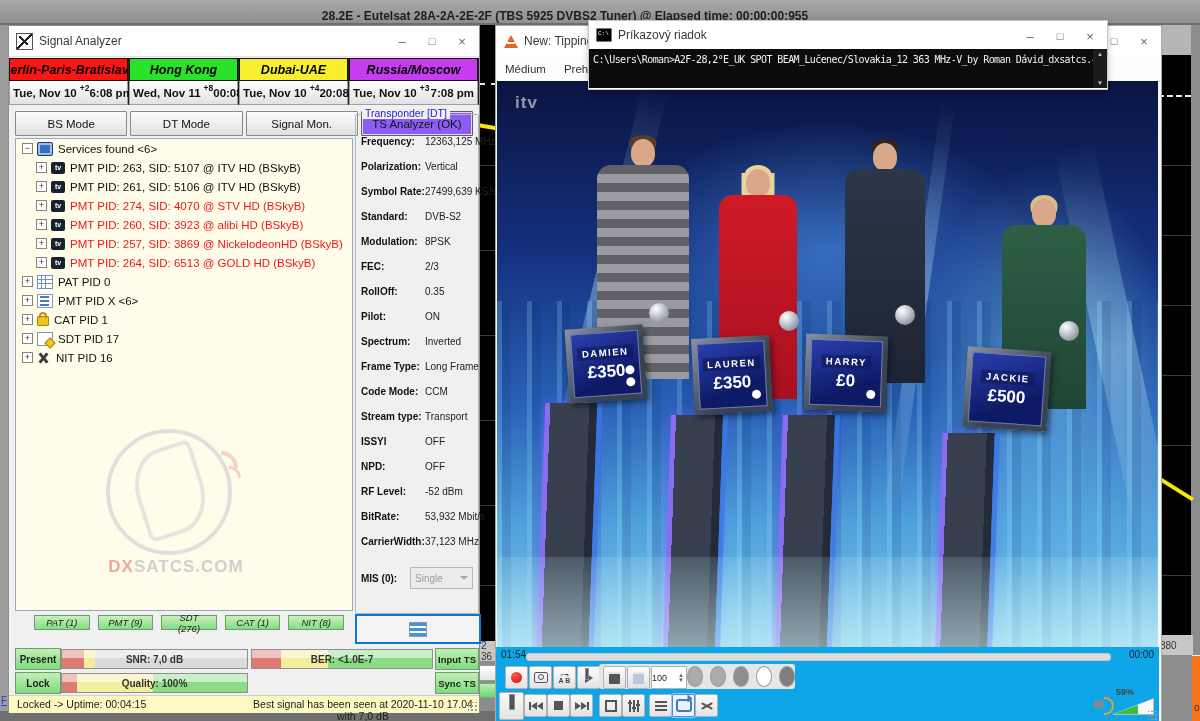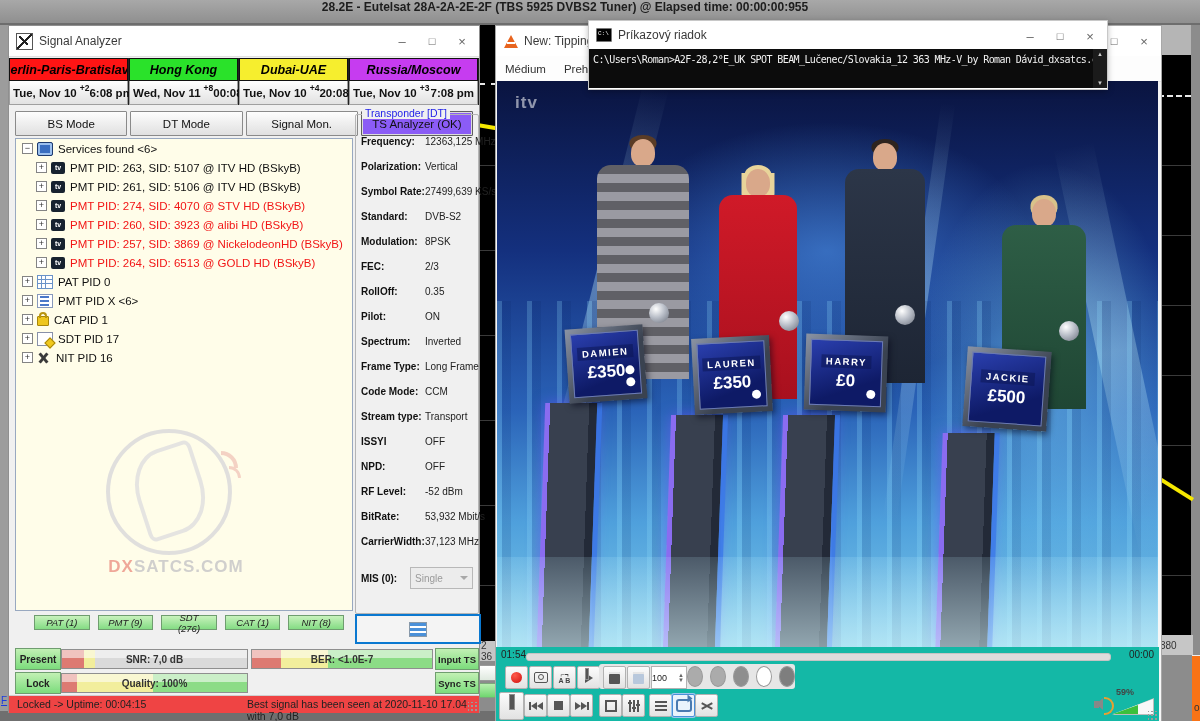--- a/index.html
+++ b/index.html
@@ -2,21 +2,21 @@
 <html><head>
 <meta charset="utf-8">
 <style>
   html,body{margin:0;padding:0;background:#555;}
   #screen{position:relative;width:1200px;height:721px;background:#8c8c8c;overflow:hidden;
           font-family:"Liberation Sans",sans-serif;-webkit-font-smoothing:antialiased;}
   .abs{position:absolute;}
 
   
   .desk-titlebar{left:0;top:0;width:1200px;height:23px;background:linear-gradient(180deg,#a8a8a8,#8f8f8f);
-    border-bottom:2px solid #6d6d6d;display:flex;align-items:flex-start;justify-content:center;}
+    border-bottom:2px solid #6d6d6d;display:flex;align-items:flex-end;justify-content:center;}
   .desk-title{font-size:12px;font-weight:bold;color:#1d1d1d;padding-right:70px;white-space:nowrap;}
 
   
   .spec-mid{left:479px;top:25px;width:18px;height:616px;background:#000;}
   .spec-mid .dash{position:absolute;left:0;top:58px;width:100%;border-top:2px dashed #e8e8e8;}
   .spec-mid .trace{position:absolute;left:-2px;top:100px;width:24px;height:4px;background:#f6e800;transform:rotate(10deg);}
   .spec-grid{position:absolute;left:0;width:100%;border-top:1px solid #3a3a3a;}
   .spec-label{font-size:10px;color:#333;background:#c6c6c6;display:flex;align-items:center;padding-left:2px;}
   .spec-mid-label{left:479px;top:641px;width:18px;height:20px;}
   .mid-bar1{left:479px;top:665px;width:18px;height:14px;background:linear-gradient(180deg,#ffffff,#dfe9df);border:1px solid #9a9a9a;}
@@ -134,21 +134,21 @@
   .bar .gloss{position:absolute;left:0;top:0;width:100%;height:45%;background:rgba(255,255,255,.55);}
   .bar .bar-label{position:absolute;left:0;top:0;width:100%;height:100%;display:flex;align-items:center;justify-content:center;
      font-size:10px;font-weight:bold;color:#333;}
   .bar.p1{left:52px;width:185px;} .bar.p2{left:242px;width:180px;}
   .bar-snr .seg.r{left:0;width:12%;} .bar-snr .seg.y{left:12%;width:6%;}
   .bar-ber .seg.r{left:0;width:16%;} .bar-ber .seg.y{left:16%;width:26%;} .bar-ber .seg.g{left:42%;width:58%;}
   .bar-q .seg.r{left:0;width:8%;} .bar-q .seg.y{left:8%;width:41%;} .bar-q .seg.g{left:49%;width:51%;}
   .bar-lvl .seg.r{left:0;width:9%;} .bar-lvl .seg.y{left:9%;width:32%;}
 
   
-  .sa-statusbar{position:absolute;left:0;top:669px;width:470px;height:17px;background:#ef4444;border-top:1px solid #cfcfcf;}
+  .sa-statusbar{position:absolute;left:0;top:669px;width:470px;height:17px;background:#fef9c3;border-top:1px solid #cfcfcf;text-align:center;}
   .sa-statusbar .sbl{position:absolute;left:8px;top:2px;font-size:10.5px;color:#222;}
   .sa-statusbar .sbr{position:absolute;left:238px;top:2px;font-size:10.5px;color:#222;}
   .grip{position:absolute;right:1px;bottom:1px;width:10px;height:10px;
      background-image:radial-gradient(circle,#9a9a9a 1px,transparent 1.2px);background-size:4px 4px;background-position:bottom right;}
 
   
   .win-vlc{left:495px;top:25px;width:665px;height:696px;background:#f6f6f6;border:1px solid #a8a8a8;z-index:2;}
   .vlc-cone{width:0;height:0;border-left:7px solid transparent;border-right:7px solid transparent;border-bottom:13px solid #e8641e;
      margin-left:8px;position:relative;}
   .vlc-cone::after{content:"";position:absolute;left:-4px;top:7px;width:8px;height:2px;background:#fff;}
@@ -205,21 +205,21 @@
   .podium.pd1{left:70px;top:222px;} .pd1 .pod-screenbox{left:0;top:24px;transform:rotate(-4deg);} .pd1 .pod-screen{width:66px;height:62px;}
   .pd1 .pod-col{top:100px;height:244px;} .pd1 .pod-ball{left:82px;top:0;}
   .podium.pd2{left:196px;top:230px;} .pd2 .pod-screenbox{left:0;top:26px;transform:rotate(-3deg);} .pd2 .pod-screen{width:66px;height:64px;}
   .pd2 .pod-col{top:104px;height:232px;} .pd2 .pod-ball{left:86px;top:0;}
   .podium.pd3{left:308px;top:224px;} .pd3 .pod-screenbox{left:0;top:30px;transform:rotate(2deg);} .pd3 .pod-screen{width:70px;height:64px;}
   .pd3 .pod-col{top:110px;height:232px;} .pd3 .pod-ball{left:90px;top:0;}
   .podium.pd4{left:468px;top:234px;} .pd4 .pod-screenbox{left:0;top:34px;transform:rotate(4deg);} .pd4 .pod-screen{width:72px;height:68px;}
   .pd4 .pod-col{top:118px;height:214px;} .pd4 .pod-ball{left:94px;top:6px;}
 
   
-  .vlc-controls{position:absolute;left:0;top:621px;width:663px;height:75px;background:#14b8a6;}
+  .vlc-controls{position:absolute;left:0;top:621px;width:663px;height:75px;background:#0ea5e9;}
   .time-lbl{position:absolute;font-size:10px;color:#222;top:2px;}
   .seekbar{position:absolute;left:30px;right:48px;top:6px;height:6px;background:#dcdcdc;border:1px solid #c4c4c4;border-radius:3px;}
   .cbtn{position:absolute;width:21px;height:21px;background:linear-gradient(180deg,#fcfcfc,#e2e2e2);border:1px solid #b2b2b2;border-radius:2px;
      display:flex;align-items:center;justify-content:center;}
   .crow1 .cbtn{top:19px;} .crow2 .cbtn{top:47px;}
   .rec-dot{width:11px;height:11px;border-radius:50%;background:radial-gradient(circle at 35% 30%,#ff5a4a,#d01010);}
   .cam{width:12px;height:9px;border:1.5px solid #555;border-radius:2px;position:relative;}
   .cam::after{content:"";position:absolute;left:3px;top:1px;width:4px;height:4px;border:1.5px solid #555;border-radius:50%;}
   .ab{font-size:7px;font-weight:bold;color:#444;line-height:6px;text-align:center;}
   .frame-ic{display:flex;align-items:center;gap:1px;}

